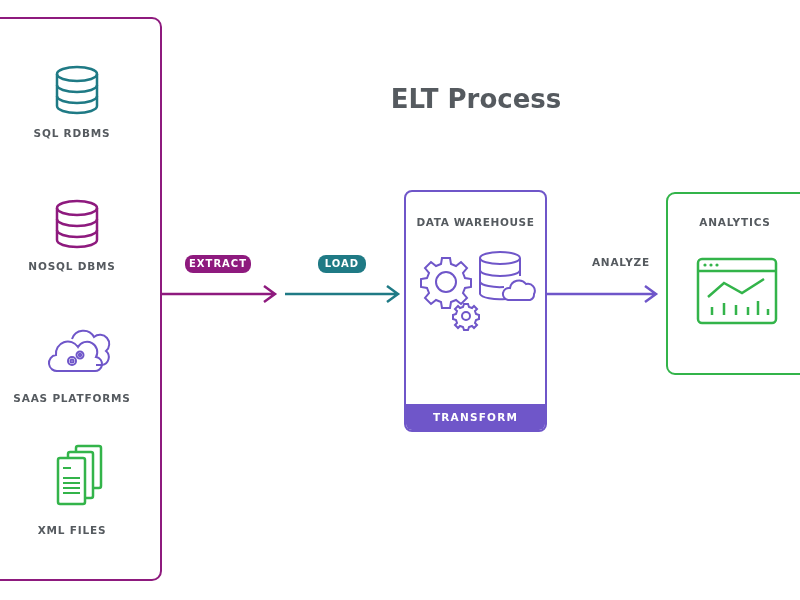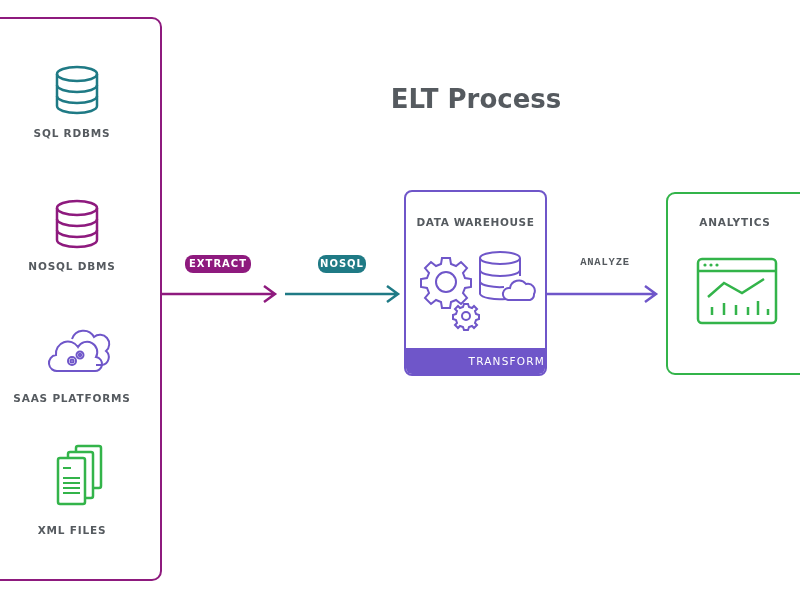--- a/index.html
+++ b/index.html
@@ -3,26 +3,26 @@
 <meta charset="utf-8">
 <style>
   html, body { margin:0; padding:0; }
   body { width:800px; height:600px; background:#ffffff; position:relative; overflow:hidden;
          font-family:"DejaVu Sans", sans-serif; }
   .abs { position:absolute; }
   .source-box { left:-20px; top:17px; width:182px; height:564px; border:2.5px solid #8e1a7e; border-radius:10px; box-sizing:border-box; }
   .src-label { position:absolute; width:160px; left:0; text-align:center; font-size:10.5px; font-weight:bold; letter-spacing:0.8px; color:#555a5f; }
   .title { left:0; width:952px; top:84px; text-align:center; font-size:26px; color:#555a5f; font-weight:bold; }
   .pill { position:absolute; height:18px; line-height:18px; border-radius:8px; color:#fff; font-size:10px; font-weight:bold; letter-spacing:1px; text-align:center; }
-  .wh-box { left:404px; top:190px; width:143px; height:186px; border:2.5px solid #6f56c9; border-radius:8px; box-sizing:border-box; overflow:hidden; background:#fff; }
+  .wh-box { left:404px; top:190px; width:143px; height:242px; border:2.5px solid #6f56c9; border-radius:8px; box-sizing:border-box; overflow:hidden; background:#fff; }
   .wh-title { position:absolute; top:24px; left:0; width:100%; text-align:center; font-size:10.5px; font-weight:bold; letter-spacing:0.6px; color:#555a5f; }
-  .wh-footer { position:absolute; bottom:0; left:0; width:100%; height:26px; background:#6f56c9; color:#fff; text-align:right; line-height:26px; font-size:10.5px; font-weight:normal; letter-spacing:1.2px; }
+  .wh-footer { position:absolute; bottom:0; left:0; width:100%; height:26px; background:#6f56c9; color:#fff; text-align:center; line-height:26px; font-size:10.5px; font-weight:bold; letter-spacing:1.2px; }
   .an-box { left:666px; top:192px; width:170px; height:183px; border:2.5px solid #33b44a; border-radius:9px; box-sizing:border-box; }
   .an-title { position:absolute; top:22px; left:0; width:134px; text-align:center; font-size:10.5px; font-weight:bold; letter-spacing:0.8px; color:#555a5f; }
-  .analyze-label { left:560px; top:256px; width:90px; text-align:center; font-size:10.5px; font-weight:bold; letter-spacing:0.8px; color:#555a5f;font-family:Liberation Mono, monospace; }
+  .analyze-label { left:560px; top:256px; width:90px; text-align:right; font-size:10.5px; font-weight:bold; letter-spacing:0.8px; color:#555a5f; }
   svg { position:absolute; overflow:visible; }
 </style>
 </head>
 <body>
 
 <div class="abs title">ELT Process</div>
 
 <div class="abs source-box">
 
   <svg style="left:70px;top:46px" width="50" height="50" viewBox="0 0 50 50">
@@ -69,21 +69,21 @@
 </div>
 
 <svg style="left:162px;top:284px" width="120" height="20">
   <path d="M0 10 H112 M102 2 L113 10 L102 18" fill="none" stroke="#8e1a7e" stroke-width="2.5"></path>
 </svg>
 <div class="pill" style="left:185px;top:255px;width:66px;background:#8e1a7e">EXTRACT</div>
 
 <svg style="left:285px;top:284px" width="120" height="20">
   <path d="M0 10 H112 M102 2 L113 10 L102 18" fill="none" stroke="#1f7a85" stroke-width="2.5"></path>
 </svg>
-<div class="pill" style="left:318px;top:255px;width:48px;background:#1f7a85">NOSQL</div>
+<div class="pill" style="left:318px;top:255px;width:48px;background:#1f7a85">LOAD</div>
 
 <div class="abs wh-box">
   <div class="wh-title">DATA WAREHOUSE</div>
   <svg style="left:14px;top:56px" width="120" height="80" viewBox="0 0 120 80">
     <g fill="none" stroke="#6f56c9" stroke-width="2">
       <path d="M22 10 h8 l1 6 l5 2 l5 -4 l6 6 l-4 5 l2 5 l6 1 v8 l-6 1 l-2 5 l4 5 l-6 6 l-5 -4 l-5 2 l-1 6 h-8 l-1 -6 l-5 -2 l-5 4 l-6 -6 l4 -5 l-2 -5 l-6 -1 v-8 l6 -1 l2 -5 l-4 -5 l6 -6 l5 4 l5 -2 z"></path>
       <circle cx="26" cy="34" r="10"></circle>
       <path d="M44 56 h4 l1 3 l3 1 l2 -2 l3 3 l-2 2 l1 3 l3 1 v4 l-3 1 l-1 3 l2 2 l-3 3 l-2 -2 l-3 1 l-1 3 h-4 l-1 -3 l-3 -1 l-2 2 l-3 -3 l2 -2 l-1 -3 l-3 -1 v-4 l3 -1 l1 -3 l-2 -2 l3 -3 l2 2 l3 -1 z"></path>
       <circle cx="46" cy="68" r="4"></circle>
       <ellipse cx="80" cy="10" rx="20" ry="6"></ellipse>

